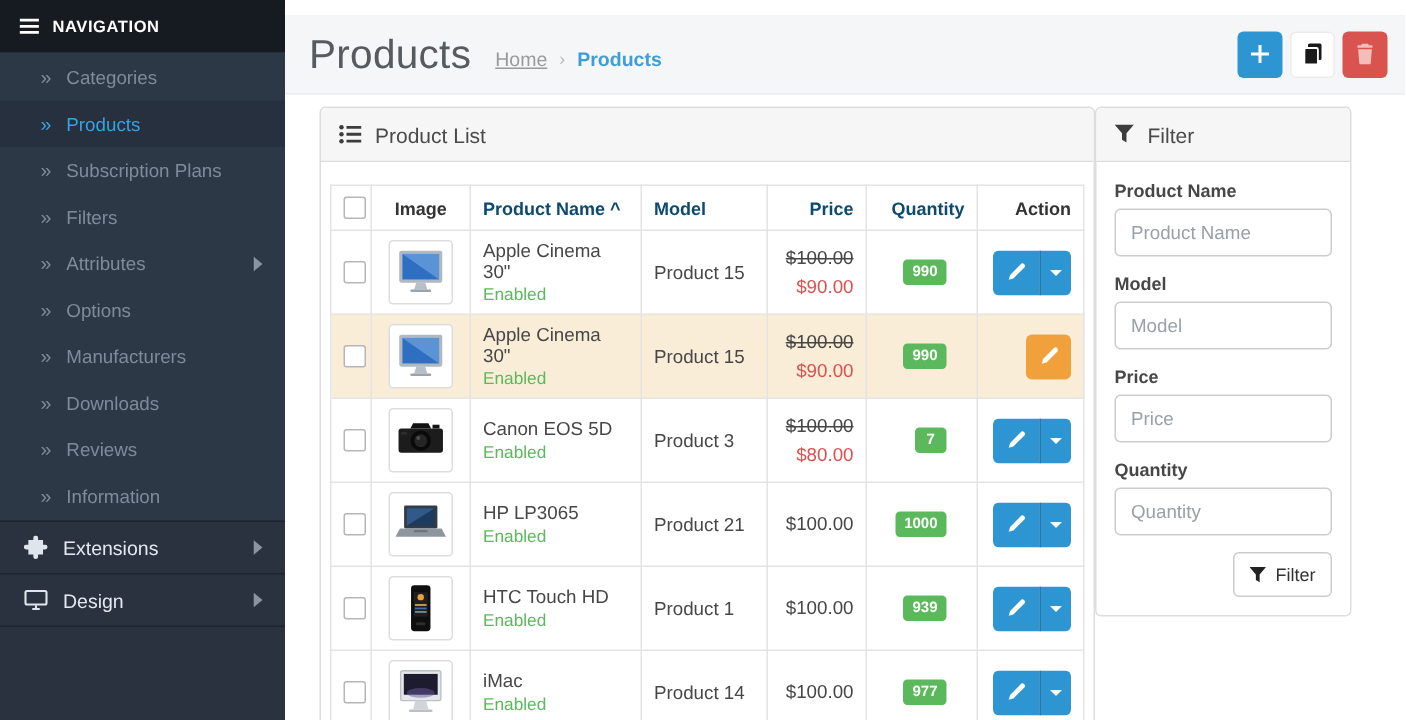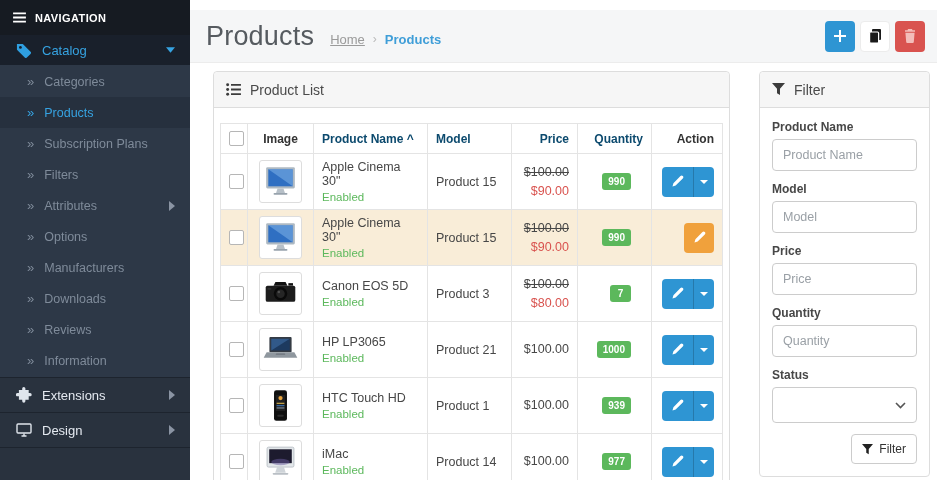--- a/index.html
+++ b/index.html
@@ -33,21 +33,21 @@
   .crumb-home{color:#9a9a9a;text-decoration:underline;}
   .crumb-sep{color:#bbb;font-size:12px;}
   .crumb-link{color:#3f9ed8;font-weight:600;text-decoration:none;cursor:pointer;}
   .header-actions{display:flex;gap:5px;}
   .hbtn{width:30px;height:31px;border-radius:4px;border:none;display:flex;align-items:center;justify-content:center;
         cursor:pointer;padding:0;}
   .hbtn.add{background:#2e95d3;}
   .hbtn.copy{background:#fff;border:1px solid #ececec;}
   .hbtn.del{background:#d9534f;}
 
-  .content{flex:1;display:flex;gap:29px;padding:8px 6px 0 23px;align-items:flex-start;overflow:hidden;}
+  .content{flex:1;display:flex;padding:8px 6px 0 23px;align-items:flex-start;overflow:hidden;}
   .panel{background:#fff;border:1px solid #ddd;border-radius:4px;box-sizing:border-box;}
   .panel-heading{background:#f6f6f6;border-bottom:1px solid #ddd;border-radius:4px 4px 0 0;height:36px;
                  display:flex;align-items:center;gap:9px;padding:0 12px;font-size:14px;color:#4a4a4a;box-sizing:border-box;}
   .panel-list{width:517px;flex-shrink:0;}
   .panel-list .panel-body{padding:15px 6px 8px;}
 
   table{width:100%;border-collapse:collapse;font-size:12.5px;color:#474747;table-layout:fixed;}
   th,td{border:1px solid #e4e4e4;padding:6px 8px;box-sizing:border-box;}
   thead th{font-size:12px;padding:7px 8px;background:#fff;}
   .th-link{color:#0c4a6e;font-weight:bold;cursor:pointer;}
@@ -99,34 +99,20 @@
   <aside class="sidebar">
     <div class="nav-header">
       <span style="display:flex">
           <svg width="13" height="11" viewBox="0 0 14 12">
             <path d="M0 1.5h14M0 6h14M0 10.5h14" stroke="#fff" stroke-width="2"></path>
           </svg>
         </span>
       <span>NAVIGATION</span>
     </div>
     <nav>
-      <div class="nav-item catalog">
-        <span class="nav-ico">
-            <svg width="15" height="15" viewBox="0 0 16 16" fill="#2f9fe0">
-              <path d="M1 1h6.3l8.2 8.3a1.6 1.6 0 0 1 0 2.3l-3.9 3.9a1.6 1.6 0 0 1-2.3 0L1 7.2z"></path>
-              <circle cx="4.7" cy="4.7" r="1.5" fill="#19202b"></circle>
-            </svg>
-          </span>
-        <span>Catalog</span>
-        <span class="caret">
-            <svg width="9" height="6" viewBox="0 0 10 6">
-              <path d="M0 0h10L5 6z" fill="currentColor"></path>
-            </svg>
-          </span>
-      </div>
       <div class="submenu" id="submenu">
           <div class="subitem">
     <span class="angles">»</span>
     <span class="sub-label">Categories</span>
   </div>
           <div class="subitem active">
     <span class="angles">»</span>
     <span class="sub-label">Products</span>
   </div>
           <div class="subitem">
@@ -508,31 +494,20 @@
   </div>
               <div class="fgroup">
     <label>Price</label>
     <input type="text" placeholder="Price" style="">
   </div>
               <div class="fgroup">
     <label>Quantity</label>
     <input type="text" placeholder="Quantity" style="">
   </div>
             </div>
-          <div class="fgroup">
-            <label>Status</label>
-            <div class="select">
-              <span></span>
-              <span style="display:flex">
-                  <svg width="11" height="7" viewBox="0 0 11 7" fill="none" stroke="#555" stroke-width="1.6">
-                    <path d="M1 1l4.5 4.5L10 1"></path>
-                  </svg>
-                </span>
-            </div>
-          </div>
           <div class="filter-footer">
             <button class="btn-filter">
               <span style="display:flex">
                   <svg width="11" height="11" viewBox="0 0 14 14" fill="#222">
                     <path d="M0 0h14L8.6 6.3V13l-3.2-2V6.3z"></path>
                   </svg>
                 </span>
               <span>Filter</span>
             </button>
           </div>

